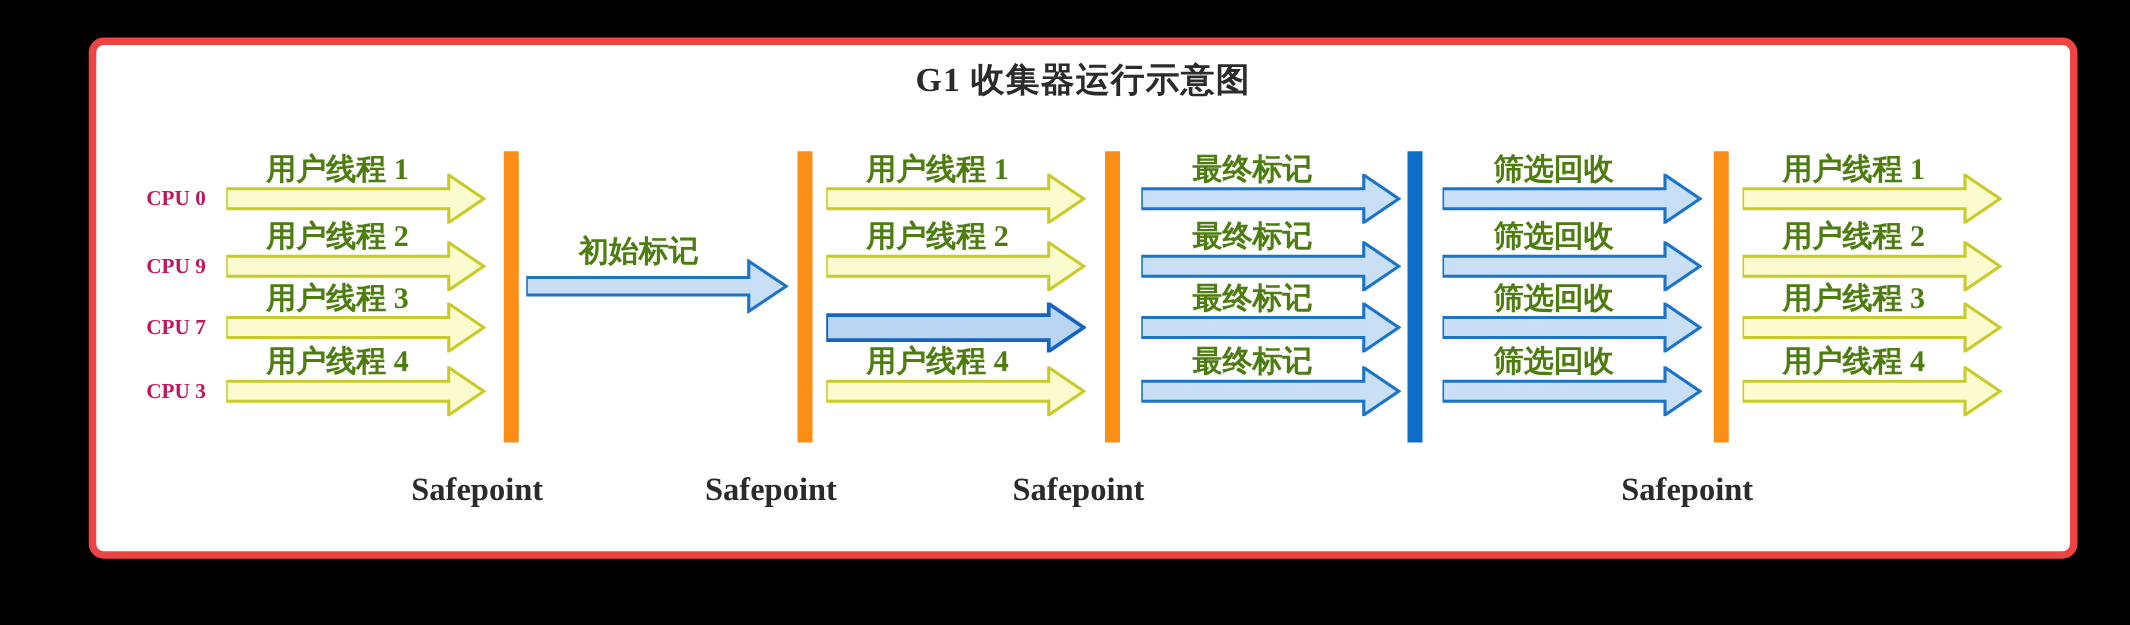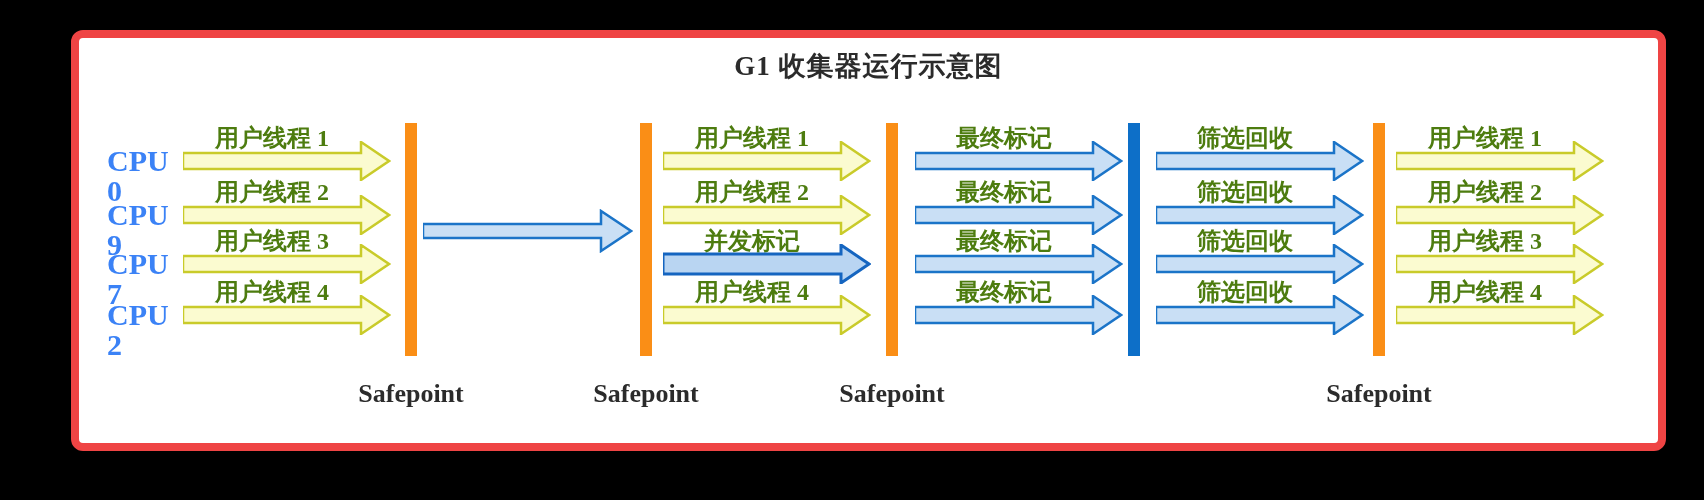--- a/index.html
+++ b/index.html
@@ -1,42 +1,42 @@
 <!DOCTYPE html>
 <html><head>
 <meta charset="utf-8">
 <style>
   html,body{margin:0;padding:0;background:#000;width:1704px;height:500px;overflow:hidden;
             font-family:"Liberation Serif","DejaVu Serif",serif;}
   .panel{position:absolute;left:71px;top:30px;width:1579px;height:405px;background:#fff;
-         border:8px solid #ef4444;border-radius:12px;}
+         border:6px solid #ef4444;border-radius:12px;}
   .abs{position:absolute;}
   .title{width:100%;top:10px;text-align:center;font-size:27px;font-weight:bold;color:#2b2b2b;letter-spacing:1px;}
-  .cpu{left:28px;width:78px;height:30px;line-height:30px;font-size:30px;font-weight:bold;color:#3b82f6;}
+  .cpu{left:40px;width:78px;height:30px;line-height:30px;font-size:17px;font-weight:bold;color:#be185d;}
   .vbar{top:85px;width:12px;height:233px;}
   .vbar.orange{background:#fa8e16;}
   .vbar.blue{background:#0d6fc8;}
   .arrow-label{height:28px;line-height:28px;text-align:center;font-size:24px;font-weight:bold;color:#4d7c0f;}
-  .safept{top:341px;width:160px;text-align:center;font-size:26px;font-weight:bold;color:#2b2b2b;}
+  .safept{top:341px;width:160px;text-align:left;font-size:26px;font-weight:bold;color:#2b2b2b;}
   svg.arr{display:block;}
   .arr-yellow polygon{fill:#fbfbd0;stroke:#c9cb2a;stroke-width:2.5;}
   .arr-blue polygon{fill:#c9dff5;stroke:#1b74c8;stroke-width:2.5;}
   .arr-blue-strong polygon{fill:#b9d5f2;stroke:#1565c0;stroke-width:3;}
 </style>
 </head>
 <body>
 
 <div class="panel">
 
   <div class="abs title">G1 收集器运行示意图</div>
 
   <div class="abs cpu" style="top:108px">CPU 0</div>
   <div class="abs cpu" style="top:162px">CPU 9</div>
   <div class="abs cpu" style="top:211px">CPU 7</div>
-  <div class="abs cpu" style="top:262px">CPU 2</div>
+  <div class="abs cpu" style="top:262px">CPU 3</div>
 
   <div class="abs vbar orange" style="left:326px"></div>
   <div class="abs vbar orange" style="left:561px"></div>
   <div class="abs vbar orange" style="left:807px"></div>
   <div class="abs vbar blue" style="left:1049px"></div>
   <div class="abs vbar orange" style="left:1294px"></div>
 
   <div class="abs arrow-label" style="left:104px;top:86px;width:178px">用户线程 1</div>
   <svg class="abs arr arr-yellow" style="left:104px;top:103px" width="208" height="40">
       <polygon points="0,12 178,12 178,1 206,20 178,39 178,28 0,28"></polygon>
@@ -47,33 +47,33 @@
     </svg>
   <div class="abs arrow-label" style="left:104px;top:189px;width:178px">用户线程 3</div>
   <svg class="abs arr arr-yellow" style="left:104px;top:206px" width="208" height="40">
       <polygon points="0,12 178,12 178,1 206,20 178,39 178,28 0,28"></polygon>
     </svg>
   <div class="abs arrow-label" style="left:104px;top:240px;width:178px">用户线程 4</div>
   <svg class="abs arr arr-yellow" style="left:104px;top:257px" width="208" height="40">
       <polygon points="0,12 178,12 178,1 206,20 178,39 178,28 0,28"></polygon>
     </svg>
 
+  <div class="abs arrow-label" style="left:344px;top:152px;width:180px">初始标记</div>
   <svg class="abs arr arr-blue" style="left:344px;top:171px" width="210" height="44">
       <polygon points="0,15 178,15 178,2 208,22 178,42 178,29 0,29"></polygon>
     </svg>
 
   <div class="abs arrow-label" style="left:584px;top:86px;width:178px">用户线程 1</div>
   <svg class="abs arr arr-yellow" style="left:584px;top:103px" width="208" height="40">
       <polygon points="0,12 178,12 178,1 206,20 178,39 178,28 0,28"></polygon>
     </svg>
   <div class="abs arrow-label" style="left:584px;top:140px;width:178px">用户线程 2</div>
   <svg class="abs arr arr-yellow" style="left:584px;top:157px" width="208" height="40">
       <polygon points="0,12 178,12 178,1 206,20 178,39 178,28 0,28"></polygon>
     </svg>
-  <div class="abs arrow-label" style="left:584px;top:189px;width:178px">并发标记</div>
   <svg class="abs arr arr-blue-strong" style="left:584px;top:206px" width="208" height="40">
       <polygon points="0,10 178,10 178,1 206,20 178,39 178,30 0,30"></polygon>
     </svg>
   <div class="abs arrow-label" style="left:584px;top:240px;width:178px">用户线程 4</div>
   <svg class="abs arr arr-yellow" style="left:584px;top:257px" width="208" height="40">
       <polygon points="0,12 178,12 178,1 206,20 178,39 178,28 0,28"></polygon>
     </svg>
 
   <div class="abs arrow-label" style="left:836px;top:86px;width:178px">最终标记</div>
   <svg class="abs arr arr-blue" style="left:836px;top:103px" width="208" height="40">

